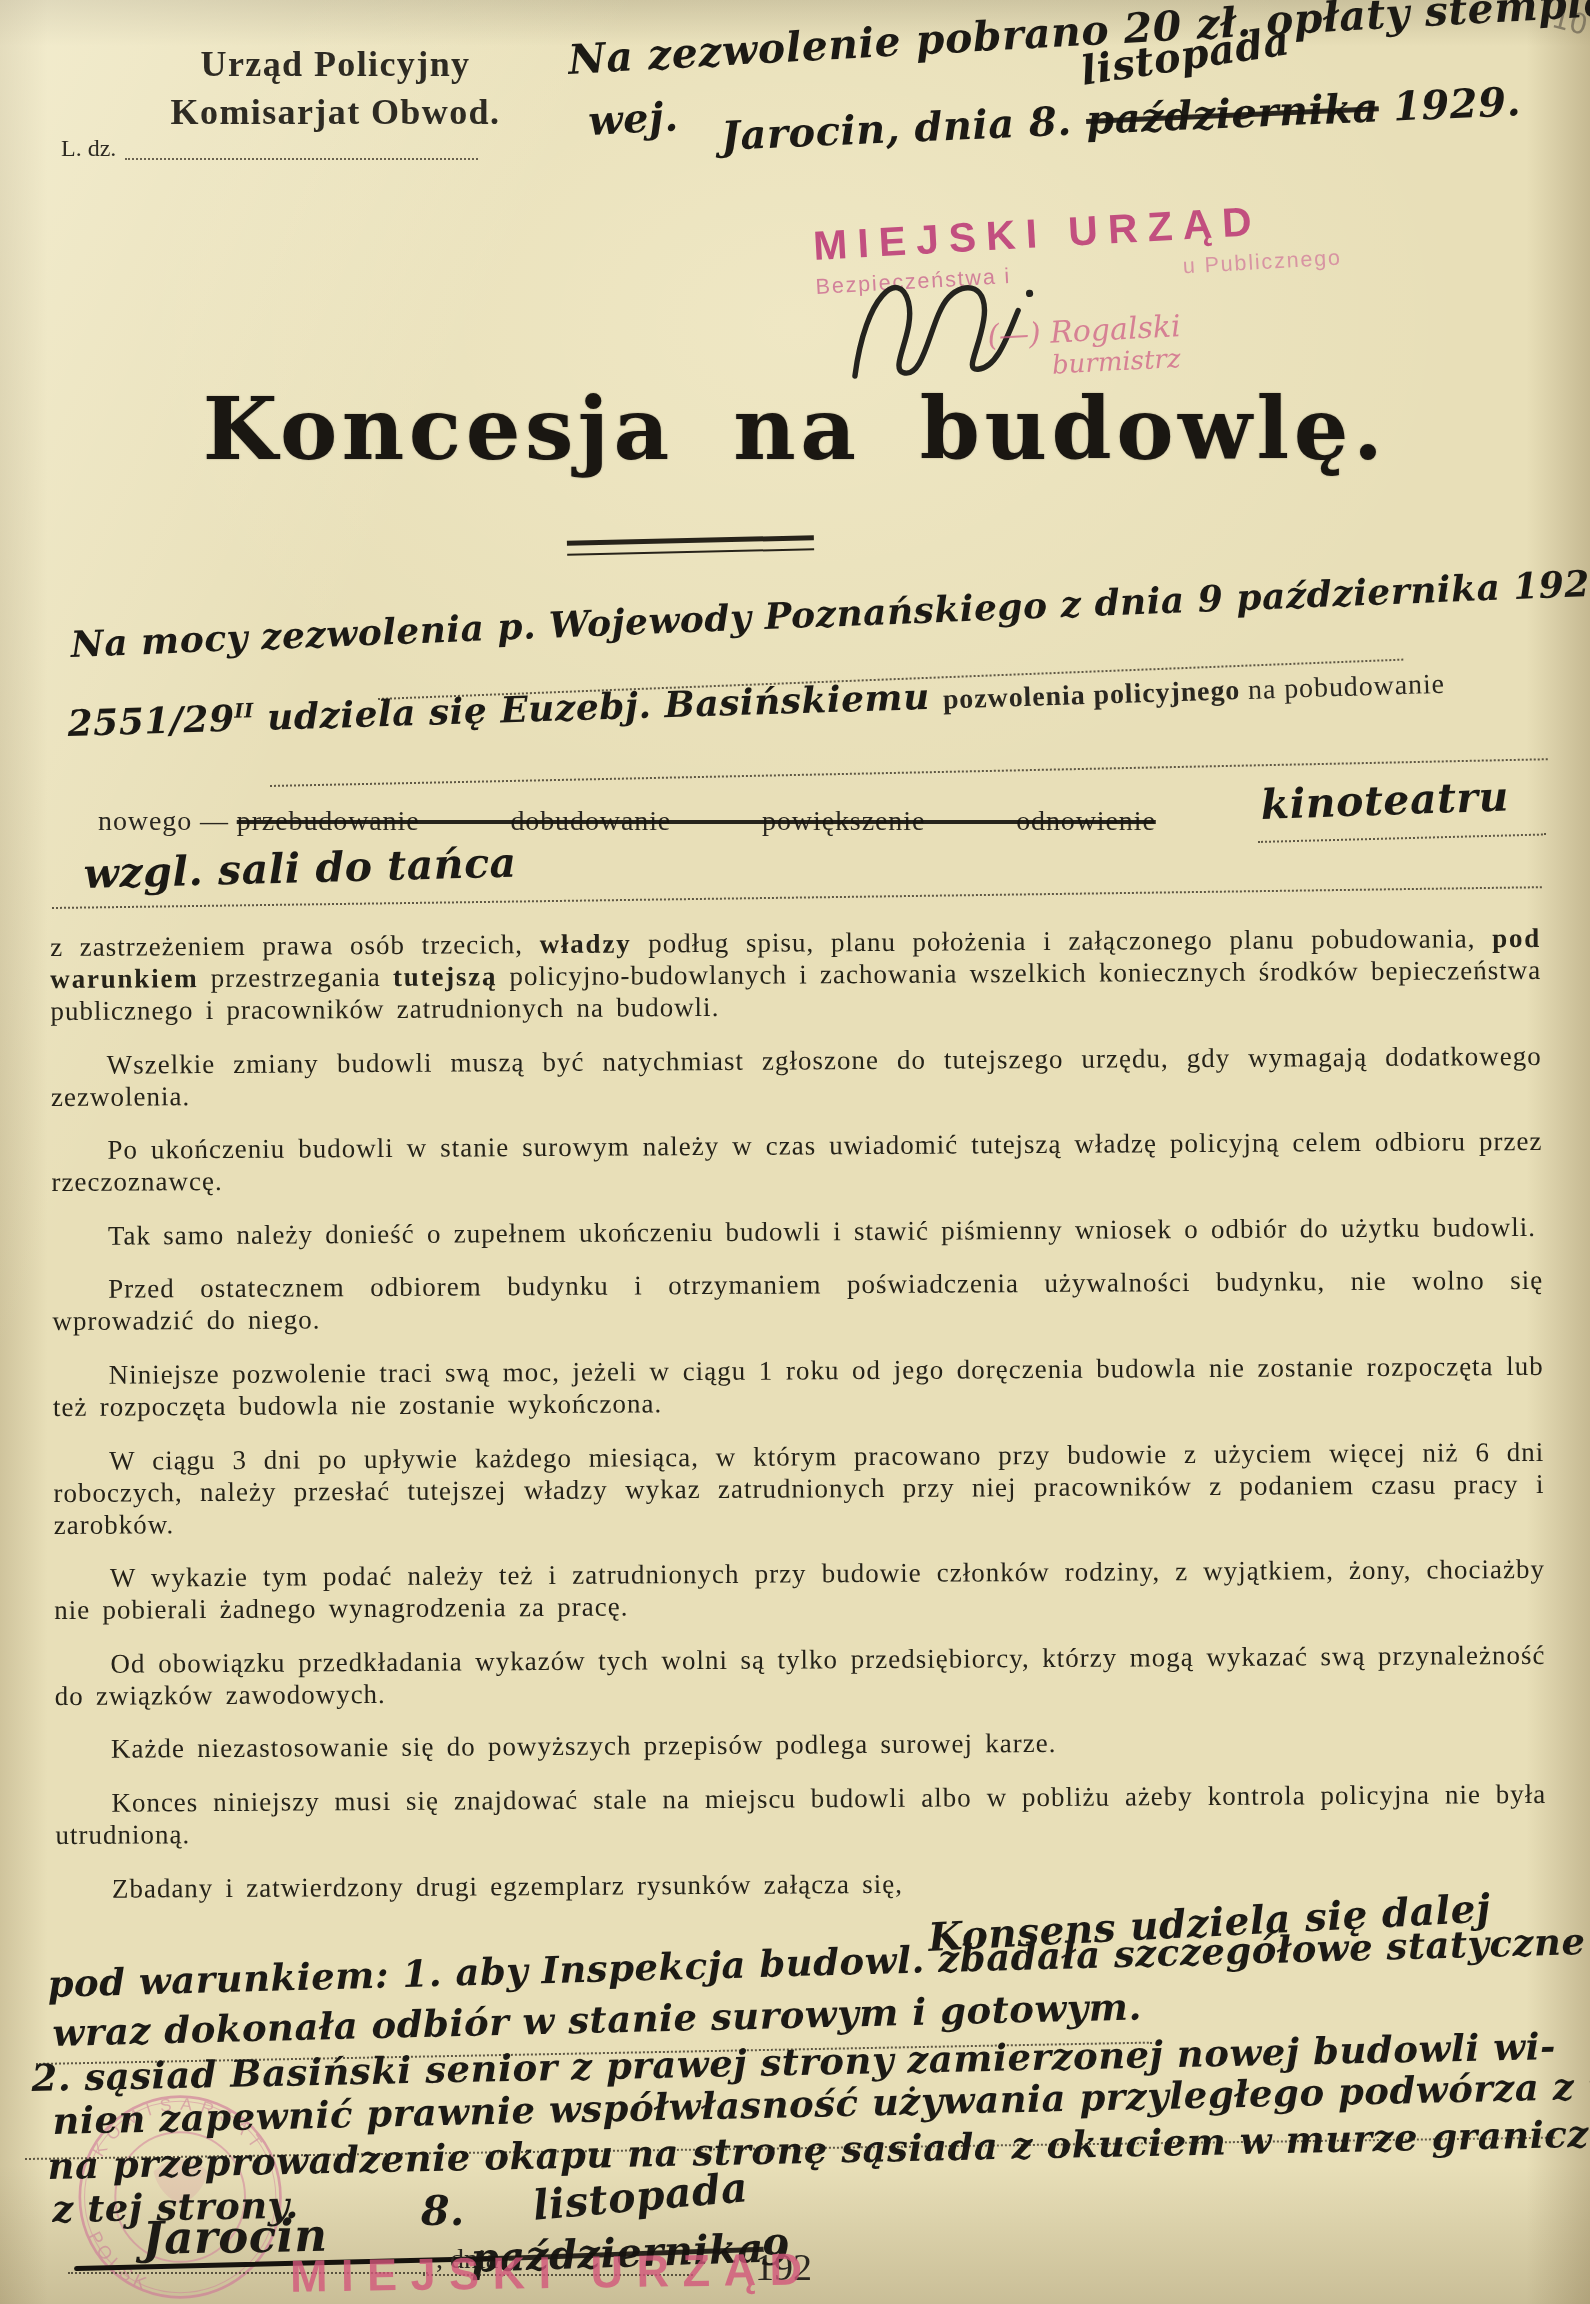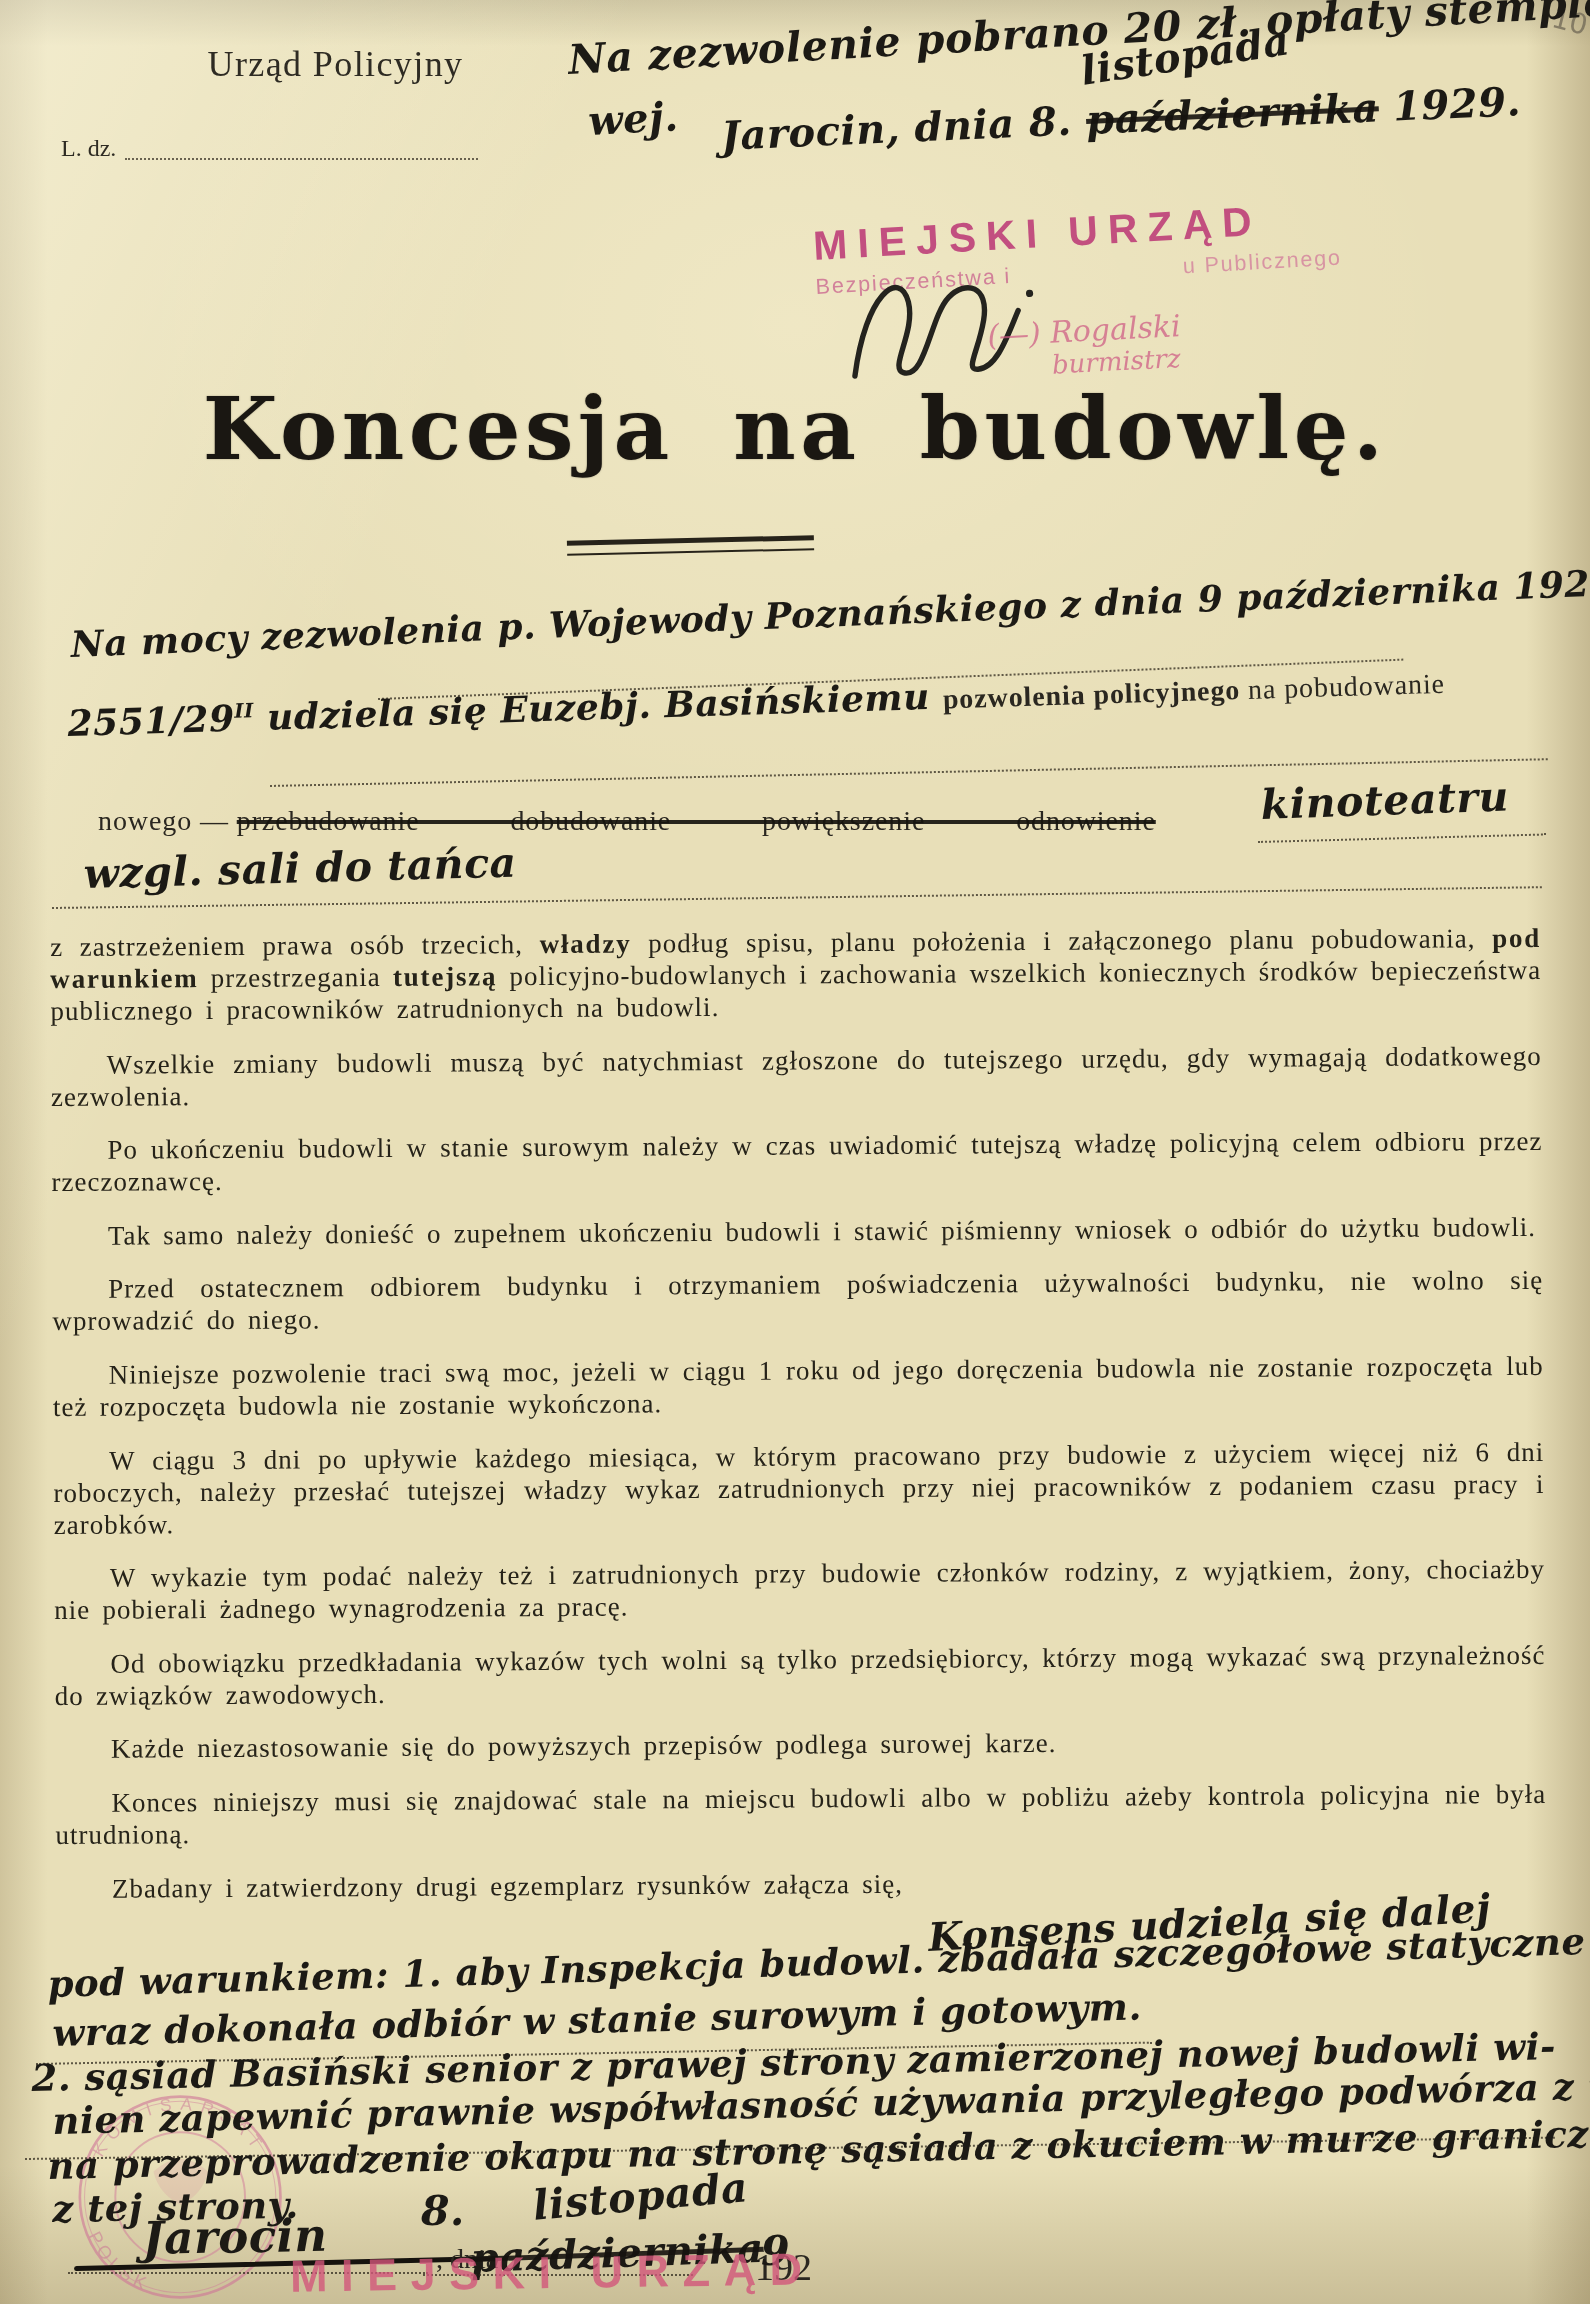--- a/index.html
+++ b/index.html
@@ -20,21 +20,21 @@
   .hand{
     position:absolute; font-family:"DejaVu Serif",serif; font-style:italic; font-weight:600;
     color:#1c1a15; white-space:nowrap; transform-origin:left top; letter-spacing:0.5px;
   }
   .hand-sup{font-size:.55em;vertical-align:super;}
   .printed-inline{font-style:normal;font-family:"Liberation Serif",serif;font-size:28px;
     letter-spacing:0.9px;color:#2a2720;font-weight:400;}
   .printed-inline b{font-weight:700;}
   .dotl{position:absolute;height:0;border-bottom:2.7px dotted rgba(48,42,30,.75);transform-origin:left top;}
   .office{position:absolute;left:124px;top:40px;width:423px;text-align:center;
-    font-weight:400;font-size:36px;line-height:48px;letter-spacing:1.4px;color:#2e2b23;}
+    font-weight:700;font-size:36px;line-height:48px;letter-spacing:1.4px;color:#2e2b23;}
   .ldz{position:absolute;left:61px;top:135px;font-size:24px;color:#2e2b23;display:flex;align-items:center;}
   .ldz .dots{display:inline-block;width:353px;border-bottom:2.7px dotted rgba(48,42,30,.7);height:21.6px;margin-left:9px;}
   .stamp-top{position:absolute;left:812px;top:223px;transform:rotate(-3.2deg);transform-origin:left top;}
   .stamp-top .s1{font-family:"Liberation Sans",sans-serif;font-weight:700;font-size:41px;
     letter-spacing:10px;color:rgba(188,58,118,.88);white-space:nowrap;}
   .stamp-top .s2{display:flex;justify-content:space-between;width:527px;margin-top:3.6px;
     font-family:"Liberation Sans",sans-serif;font-size:21.6px;letter-spacing:1.8px;}
   .stamp-top .s2 .a{color:rgba(200,95,140,.75);}
   .stamp-top .s2 .b{color:rgba(208,115,152,.7);}
   .rogalski{position:absolute;left:988px;top:313px;transform:rotate(-3deg);
@@ -78,20 +78,21 @@
     <text font-family="Liberation Sans, sans-serif" font-size="27" letter-spacing="7" fill="#c96f94" opacity=".85">
       <textPath href="#sealLeftArc" startOffset="8">POLSKA</textPath>
     </text>
     <path d="M132,122 q40,-38 82,0 q-8,34 -41,50 q-33,-16 -41,-50 z" fill="#cf7498" opacity=".28"></path>
   </svg>
 
   <div class="pencil">10</div>
 
   <div class="office">
     <div>Urząd Policyjny</div>
+    <div>Komisarjat Obwod.</div>
   </div>
   <div class="ldz">
     <span>L. dz.</span>
     <span class="dots"></span>
   </div>
 
   <div class="hand" style="left:567px;top:36px;font-size:41px;transform:rotate(-3.2deg);">Na zezwolenie pobrano 20 zł. opłaty stemplo-</div>
   <div class="hand" style="left:587px;top:97px;font-size:40px;transform:rotate(-3deg);">wej.</div>
   <div class="hand" style="left:720px;top:112px;font-size:40px;transform:rotate(-2.5deg);">
     <span>Jarocin, dnia 8.</span>

